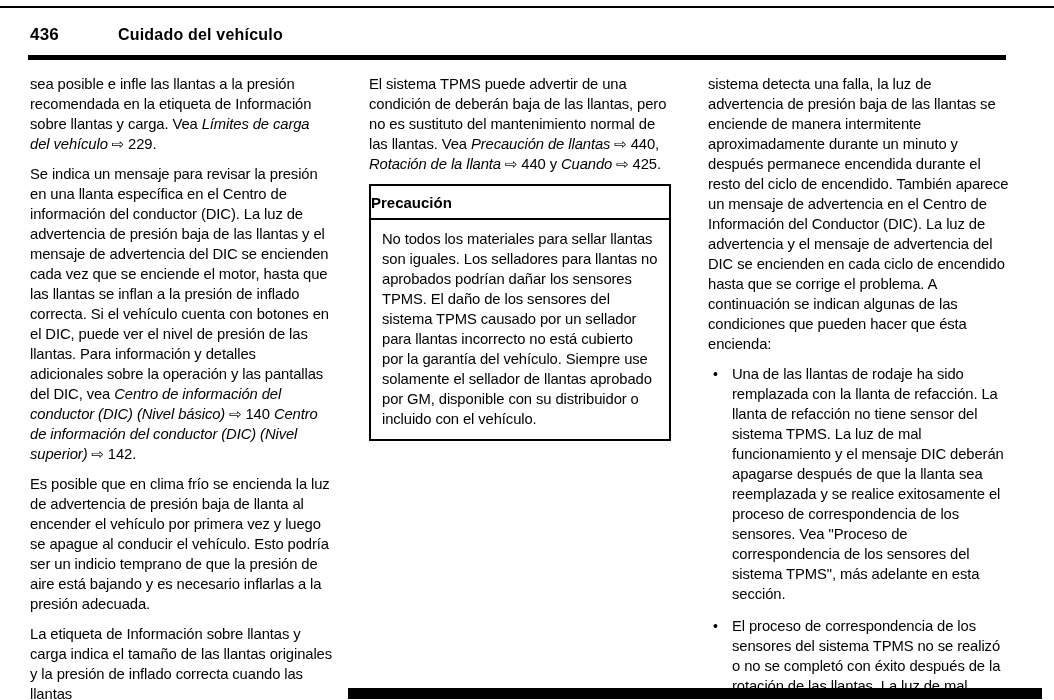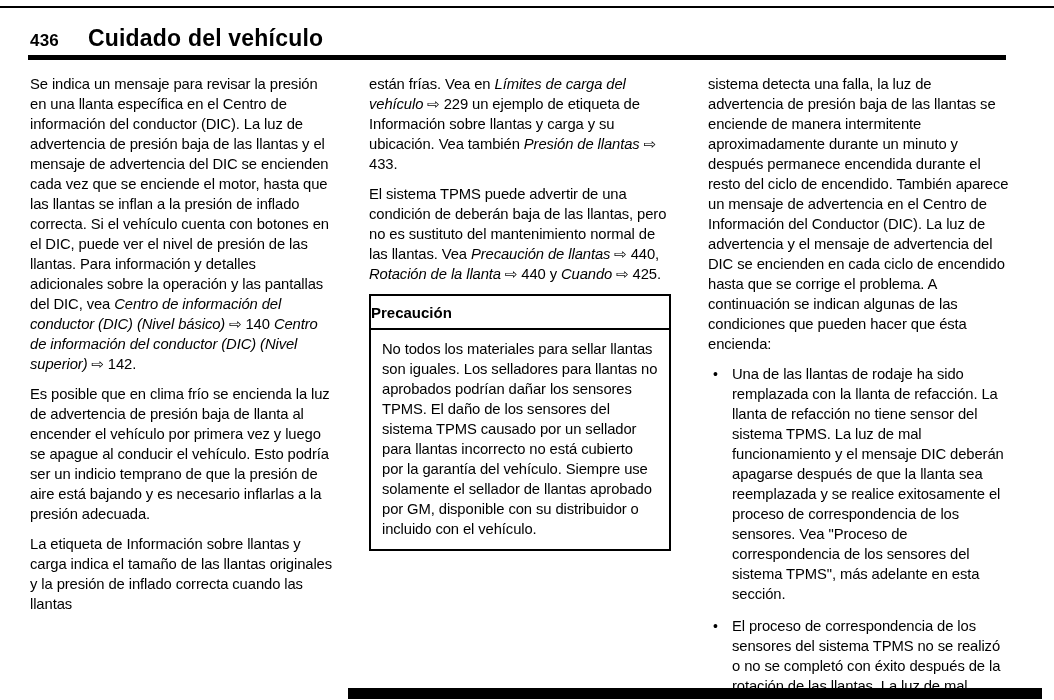--- a/index.html
+++ b/index.html
@@ -14,21 +14,21 @@
 
   .top-line {
     position: absolute; top: 6px; left: 0;
     width: 1054px; height: 2px; background: #000;
   }
   .header {
     position: absolute; top: 25px; left: 30px;
     display: flex; align-items: baseline;
   }
   .page-number { font-size: 17px; font-weight: bold; letter-spacing: 0.2px; }
-  .section-title { font-size: 23px; font-weight: bold; margin-left: 29px; letter-spacing: 0.2px; }
+  .section-title { font-size: 16px; font-weight: bold; margin-left: 59px; letter-spacing: 0.2px; }
   .header-rule {
     position: absolute; top: 55px; left: 28px;
     width: 978px; height: 5px; background: #000;
   }
 
   .columns {
     position: absolute; top: 74px; left: 30px;
     width: 980px;
     display: flex; gap: 37px;
   }
@@ -90,26 +90,26 @@
   <div class="top-line"></div>
 
   <div class="header">
     <span class="page-number">436</span>
     <span class="section-title">Cuidado del vehículo</span>
   </div>
   <div class="header-rule"></div>
 
   <div class="columns">
     <section class="col">
+        <p class="para"><span>sea posible e infle las llantas a la presión recomendada en la etiqueta de Información sobre llantas y carga. Vea </span><em>Límites de carga del vehículo</em><span> ⇨ 229.</span></p>
         <p class="para"><span>Se indica un mensaje para revisar la presión en una llanta específica en el Centro de información del conductor (DIC). La luz de advertencia de presión baja de las llantas y el mensaje de advertencia del DIC se encienden cada vez que se enciende el motor, hasta que las llantas se inflan a la presión de inflado correcta. Si el vehículo cuenta con botones en el DIC, puede ver el nivel de presión de las llantas. Para información y detalles adicionales sobre la operación y las pantallas del DIC, vea </span><em>Centro de información del conductor (DIC) (Nivel básico)</em><span> ⇨ 140 </span><em>Centro de información del conductor (DIC) (Nivel superior)</em><span> ⇨ 142.</span></p>
         <p class="para"><span>Es posible que en clima frío se encienda la luz de advertencia de presión baja de llanta al encender el vehículo por primera vez y luego se apague al conducir el vehículo. Esto podría ser un indicio temprano de que la presión de aire está bajando y es necesario inflarlas a la presión adecuada.</span></p>
         <p class="para"><span>La etiqueta de Información sobre llantas y carga indica el tamaño de las llantas originales y la presión de inflado correcta cuando las llantas</span></p>
       </section>
     <section class="col">
-        <p class="para"><span>están frías. Vea en </span><em>Límites de carga del vehículo</em><span> ⇨ 229 un ejemplo de etiqueta de Información sobre llantas y carga y su ubicación. Vea también </span><em>Presión de llantas</em><span> ⇨ 433.</span></p>
         <p class="para"><span>El sistema TPMS puede advertir de una condición de deberán baja de las llantas, pero no es sustituto del mantenimiento normal de las llantas. Vea </span><em>Precaución de llantas</em><span> ⇨ 440, </span><em>Rotación de la llanta</em><span> ⇨ 440 y </span><em>Cuando</em><span> ⇨ 425.</span></p>
         <div class="caution-box">
           <div class="caution-title">Precaución</div>
           <div class="caution-body"><span>No todos los materiales para sellar llantas son iguales. Los selladores para llantas no aprobados podrían dañar los sensores TPMS. El daño de los sensores del sistema TPMS causado por un sellador para llantas incorrecto no está cubierto por la garantía del vehículo. Siempre use solamente el sellador de llantas aprobado por GM, disponible con su distribuidor o incluido con el vehículo.</span></div>
         </div>
       </section>
     <section class="col">
         <p class="para"><span>sistema detecta una falla, la luz de advertencia de presión baja de las llantas se enciende de manera intermitente aproximadamente durante un minuto y después permanece encendida durante el resto del ciclo de encendido. También aparece un mensaje de advertencia en el Centro de Información del Conductor (DIC). La luz de advertencia y el mensaje de advertencia del DIC se encienden en cada ciclo de encendido hasta que se corrige el problema. A continuación se indican algunas de las condiciones que pueden hacer que ésta encienda:</span></p>
         <div class="bullet">
           <span class="bullet-marker">•</span>

